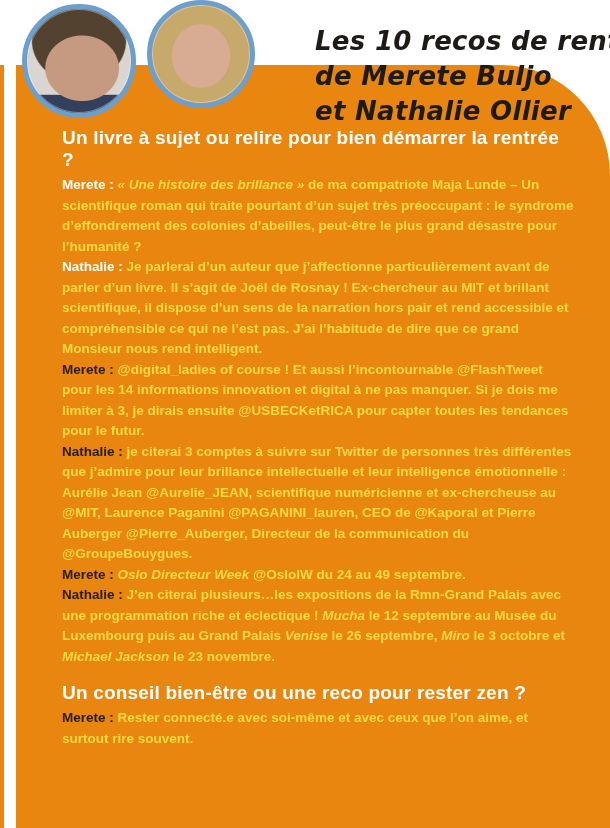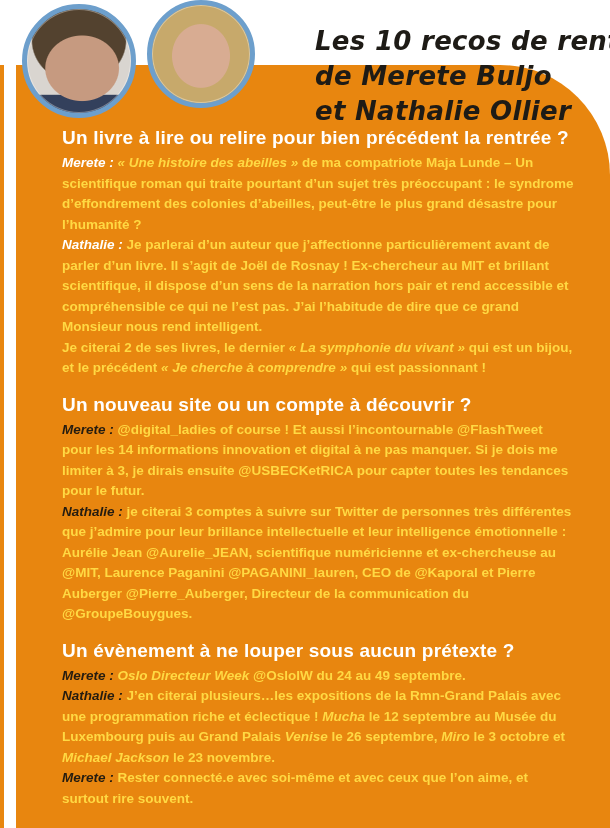--- a/index.html
+++ b/index.html
@@ -65,21 +65,21 @@
     color:#FFFFFF;font-weight:bold;
     letter-spacing:.2px;
   }
   .content section:first-child h2{margin-top:0;}
   .content p{
     margin:0;
     font-size:13.5px;line-height:20.5px;
     font-weight:bold;
     color:#FFD943;
   }
-  .label{white-space:pre;font-style:italic;}
+  .label{white-space:pre;}
   .label-white{color:#FFFFFF;}
   .label-dark{color:#251C10;}
   .it{font-style:italic;}
 </style>
 </head>
 <body>
 
 <div class="page">
 
   <div class="left-strip"></div>
@@ -89,33 +89,31 @@
   <div class="photo photo-2"></div>
 
   <div class="title">
     <span class="t-line">Les 10 recos de rentrée</span>
     <span class="t-line">de Merete Buljo</span>
     <span class="t-line">et Nathalie Ollier</span>
   </div>
 
   <div class="content">
       <section>
-        <h2>Un livre à lire ou relire pour bien précédent la rentrée ?</h2>
-        <p><span class="label label-white">Merete : </span><span class="it">« Une histoire des abeilles »</span><span> de ma compatriote Maja Lunde – Un scientifique roman qui traite pourtant d’un sujet très préoccupant : le syndrome d’effondrement des colonies d’abeilles, peut-être le plus grand désastre pour l’humanité ?</span></p>
+        <h2>Un livre à sujet ou relire pour bien démarrer la rentrée ?</h2>
+        <p><span class="label label-white">Merete : </span><span class="it">« Une histoire des brillance »</span><span> de ma compatriote Maja Lunde – Un scientifique roman qui traite pourtant d’un sujet très préoccupant : le syndrome d’effondrement des colonies d’abeilles, peut-être le plus grand désastre pour l’humanité ?</span></p>
         <p><span class="label label-white">Nathalie : </span><span>Je parlerai d’un auteur que j’affectionne particulièrement avant de parler d’un livre. Il s’agit de Joël de Rosnay ! Ex-chercheur au MIT et brillant scientifique, il dispose d’un sens de la narration hors pair et rend accessible et compréhensible ce qui ne l’est pas. J’ai l’habitude de dire que ce grand Monsieur nous rend intelligent.</span></p>
-        <p><span>Je citerai 2 de ses livres, le dernier </span><span class="it">« La symphonie du vivant »</span><span> qui est un bijou, et le précédent </span><span class="it">« Je cherche à comprendre »</span><span> qui est passionnant !</span></p>
       </section>
       <section>
-        <h2>Un nouveau site ou un compte à découvrir ?</h2>
         <p><span class="label label-dark">Merete : </span><span>@digital_ladies of course ! Et aussi l’incontournable @FlashTweet pour les 14 informations innovation et digital à ne pas manquer. Si je dois me limiter à 3, je dirais ensuite @USBECKetRICA pour capter toutes les tendances pour le futur.</span></p>
         <p><span class="label label-dark">Nathalie : </span><span>je citerai 3 comptes à suivre sur Twitter de personnes très différentes que j’admire pour leur brillance intellectuelle et leur intelligence émotionnelle : Aurélie Jean @Aurelie_JEAN, scientifique numéricienne et ex-chercheuse au @MIT, Laurence Paganini @PAGANINI_lauren, CEO de @Kaporal et Pierre Auberger @Pierre_Auberger, Directeur de la communication du @GroupeBouygues.</span></p>
       </section>
       <section>
-        <h2>Un évènement à ne louper sous aucun prétexte ?</h2>
         <p><span class="label label-dark">Merete : </span><span class="it">Oslo Directeur Week</span><span> @OsloIW du 24 au 49 septembre.</span></p>
         <p><span class="label label-dark">Nathalie : </span><span>J’en citerai plusieurs…les expositions de la Rmn-Grand Palais avec une programmation riche et éclectique ! </span><span class="it">Mucha</span><span> le 12 septembre au Musée du Luxembourg puis au Grand Palais </span><span class="it">Venise</span><span> le 26 septembre, </span><span class="it">Miro</span><span> le 3 octobre et </span><span class="it">Michael Jackson</span><span> le 23 novembre.</span></p>
       </section>
       <section>
+        <h2>Un conseil bien-être ou une reco pour rester zen ?</h2>
         <p><span class="label label-dark">Merete : </span><span>Rester connecté.e avec soi-même et avec ceux que l’on aime, et surtout rire souvent.</span></p>
       </section>
     </div>
 
 </div>
 
 </body></html>

